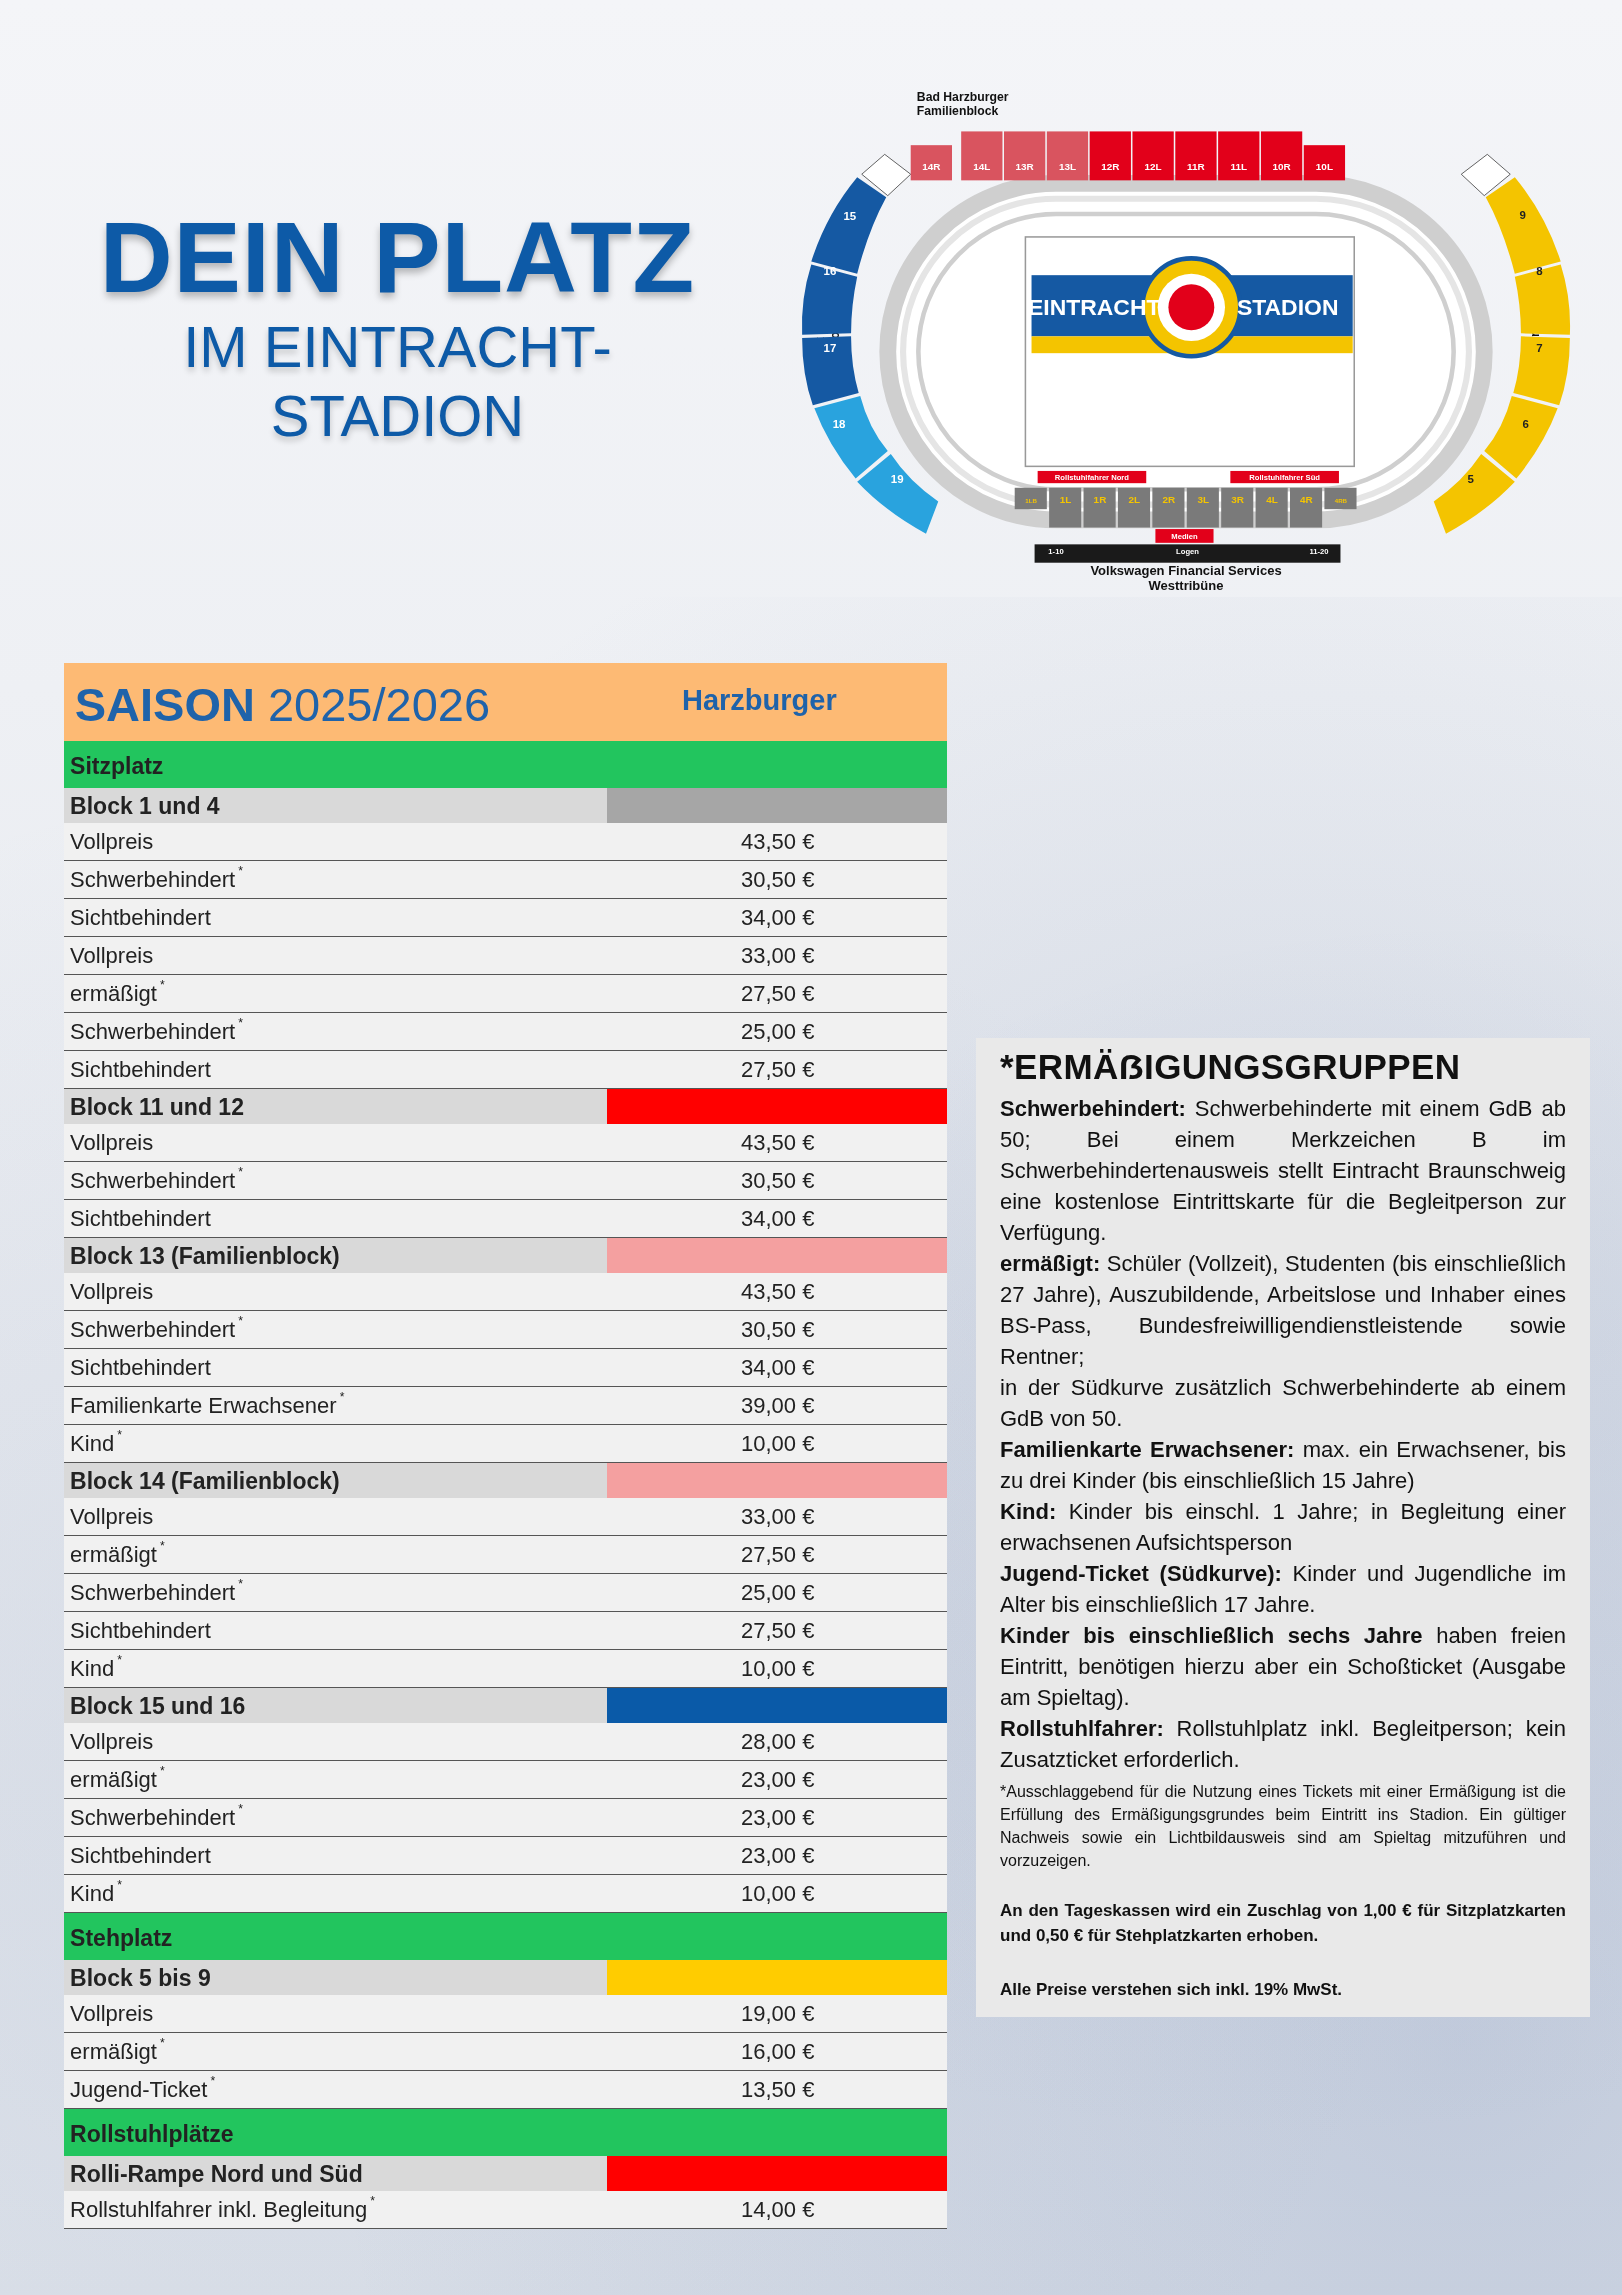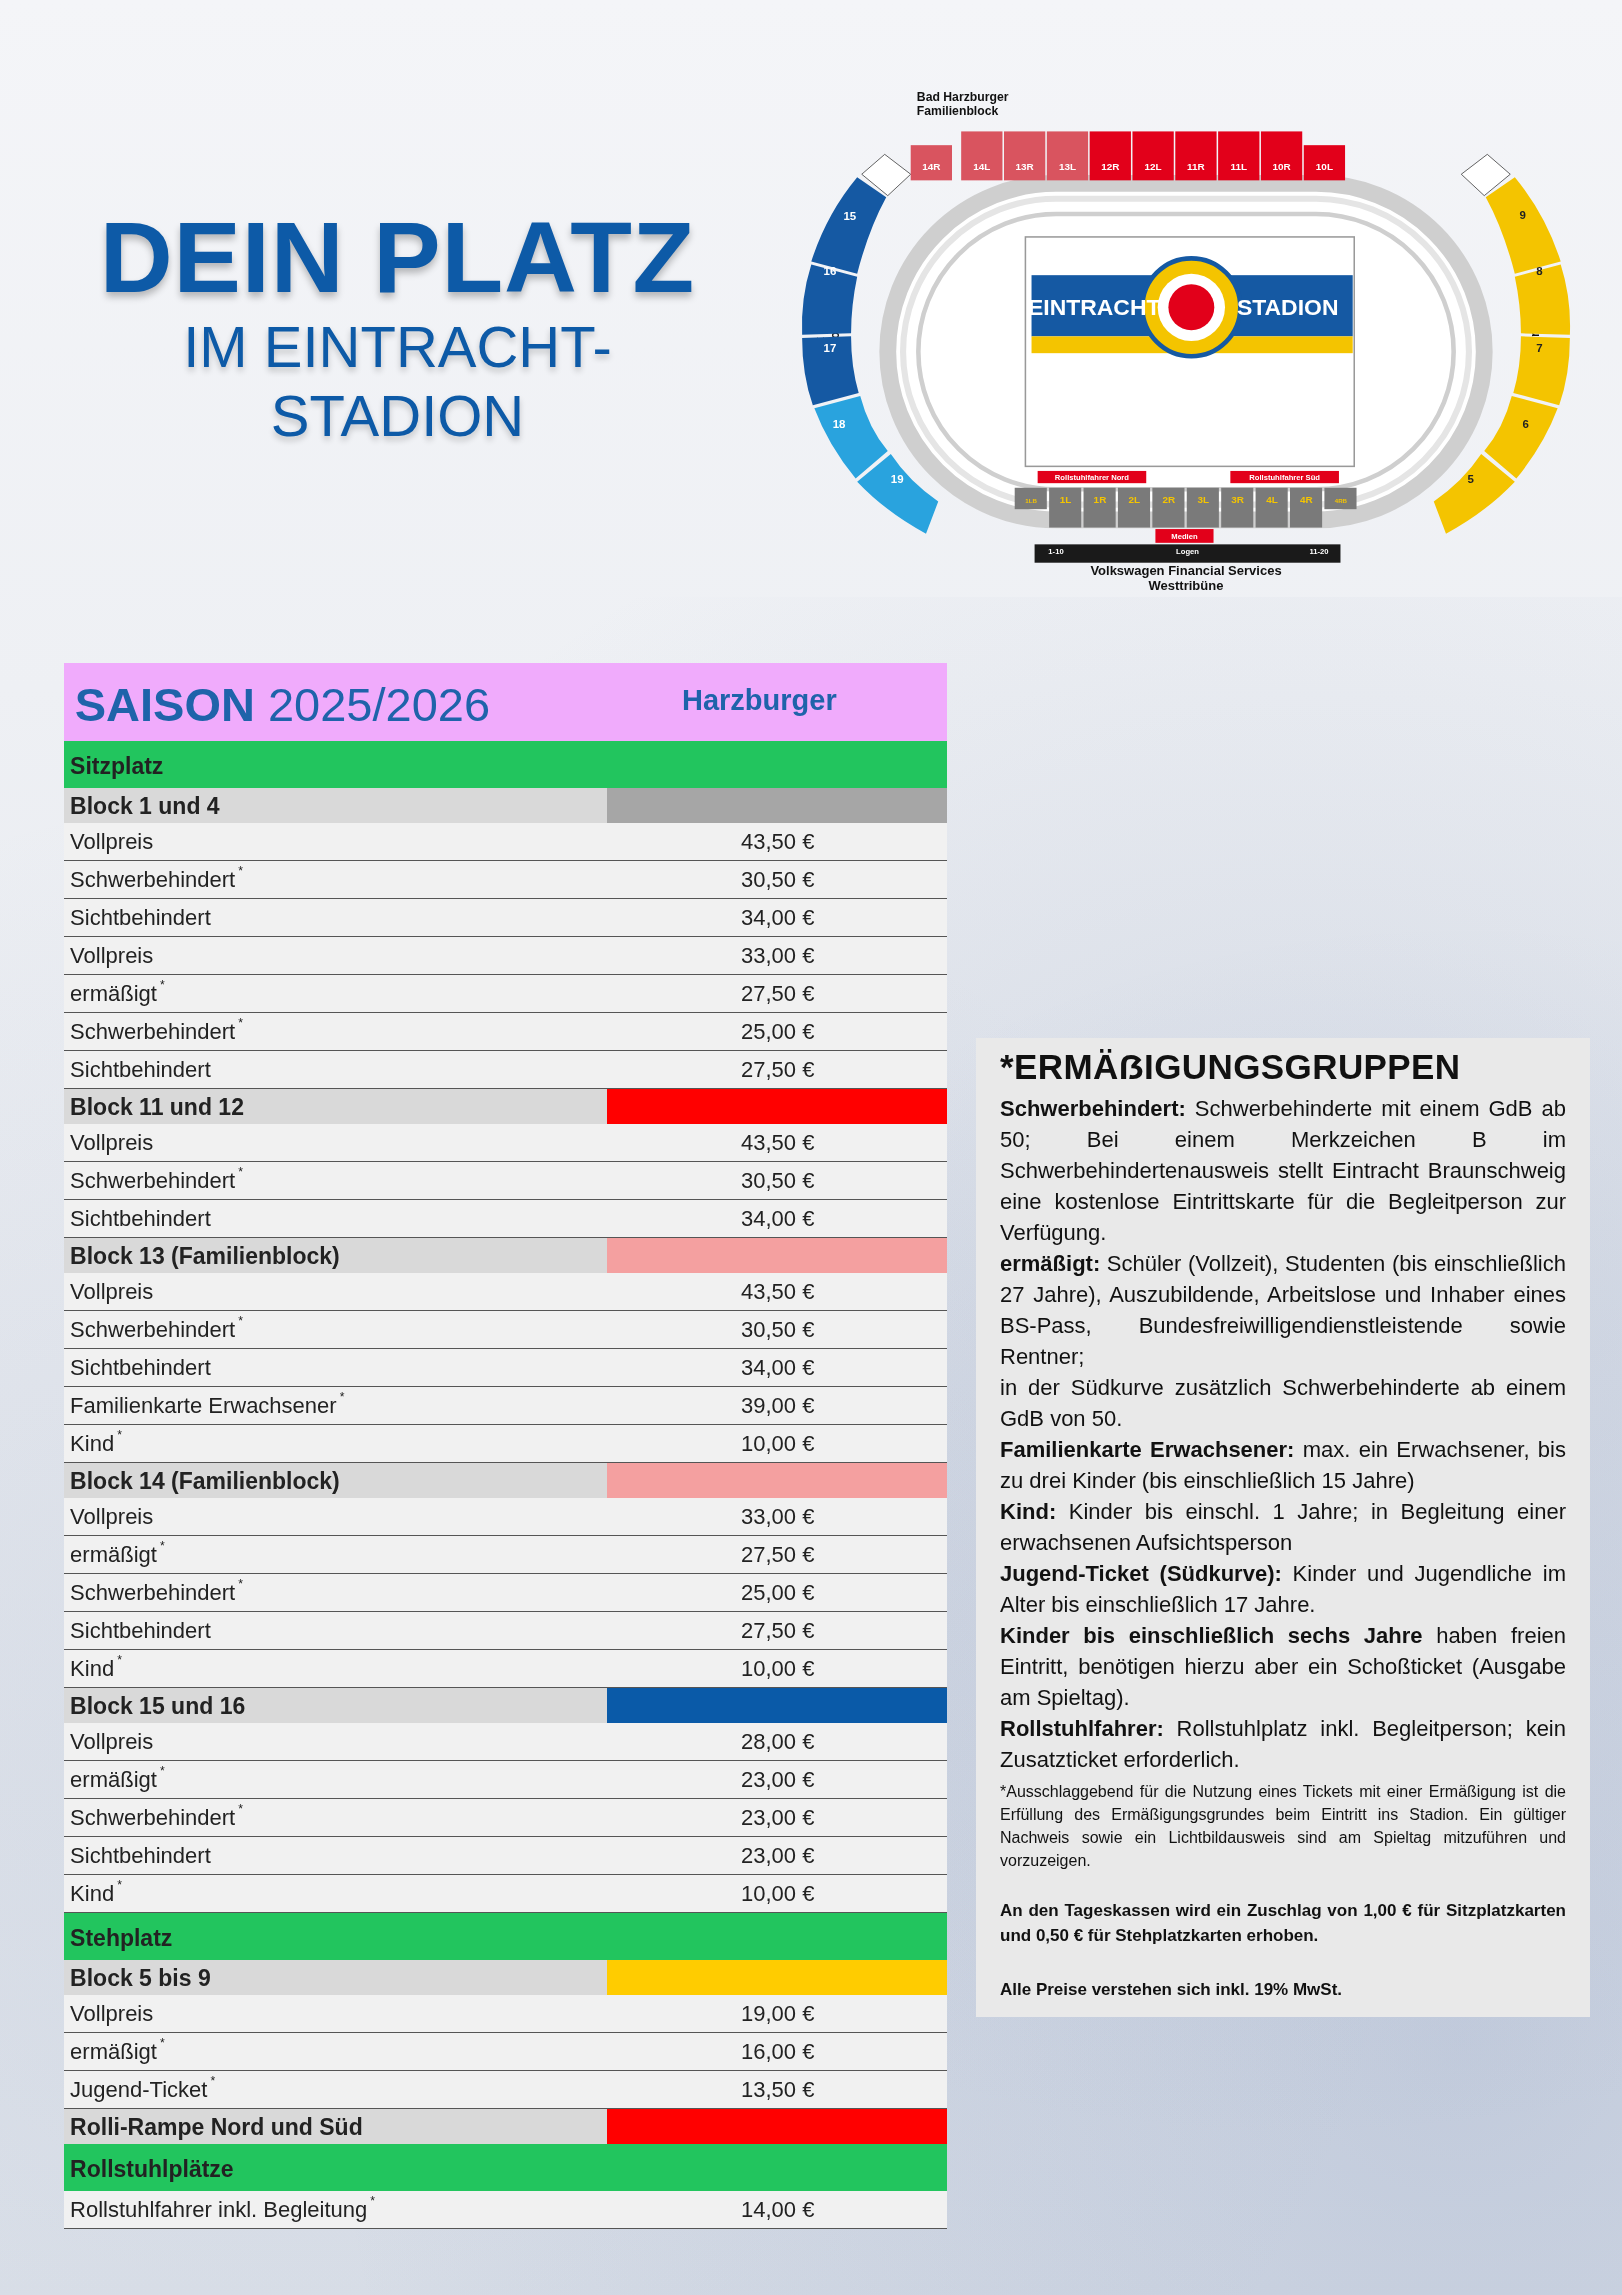--- a/index.html
+++ b/index.html
@@ -21,21 +21,21 @@
     text-shadow:0 4.6px 7.7px rgba(0,0,0,0.25);text-align:center; }
   .title .t2 { font-size:58px; color:#0d5aa7; line-height:1.06; margin-top:7.7px;
     text-shadow:0 3.8px 6.1px rgba(0,0,0,0.2); }
 
   
   .stadium { position:absolute; left:796px; top:84px; width:780px; height:520px; }
   .stadium svg { width:100%; height:100%; }
 
   
   .ptable { position:absolute; left:64px; top:663px; width:883px; background:#f1f1f1; }
-  .ptable .head { height:78px; background:#f0abfc; position:relative; }
+  .ptable .head { height:78px; background:#fdba74; position:relative; }
   .ptable .head .saison { position:absolute; left:10.7px; top:13.8px; font-size:47px; color:#1f63aa; }
   .ptable .head .saison b { font-weight:bold; }
   .ptable .head .tages { position:absolute; left:618px; top:21.4px; font-size:29px; font-weight:bold; color:#1f63aa; }
   .row { position:relative; height:37px; font-size:22px; color:#222; }
   .row .lbl { position:absolute; left:6.1px; top:6.1px; }
   .row .lbl sup { font-size:12.2px; vertical-align:top; position:relative; top:-3.1px; margin-left:3.1px; }
   .row .val { position:absolute; left:677px; top:6.1px; }
   .row.sec { background:#22c55e; height:47px; font-weight:bold; font-size:23px; }
   .row.sec .lbl { top:12.2px; }
   .row.blk { height:35px; font-weight:bold; font-size:23px; }
@@ -317,27 +317,27 @@
         <span class="val">19,00 €</span>
       </div>
       <div class="row price">
         <span class="lbl"><span>ermäßigt</span><sup>*</sup></span>
         <span class="val">16,00 €</span>
       </div>
       <div class="row price">
         <span class="lbl"><span>Jugend-Ticket</span><sup>*</sup></span>
         <span class="val">13,50 €</span>
       </div>
+      <div class="row sec">
+        <span class="lbl">Rollstuhlplätze</span>
+      </div>
       <div class="row blk">
         <div class="bl"></div>
         <div class="bc" style="background:#ff0000"></div>
         <span class="lbl">Rolli-Rampe Nord und Süd</span>
-      </div>
-      <div class="row sec">
-        <span class="lbl">Rollstuhlplätze</span>
       </div>
       <div class="row price">
         <span class="lbl"><span>Rollstuhlfahrer inkl. Begleitung</span><sup>*</sup></span>
         <span class="val">14,00 €</span>
       </div>
     </div>
 </div>
 
 <div class="info">
   <h2>*ERMÄẞIGUNGSGRUPPEN</h2>

